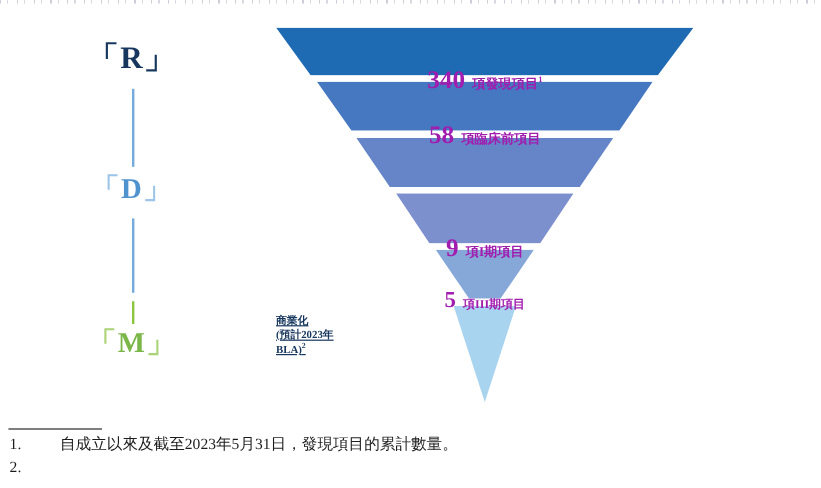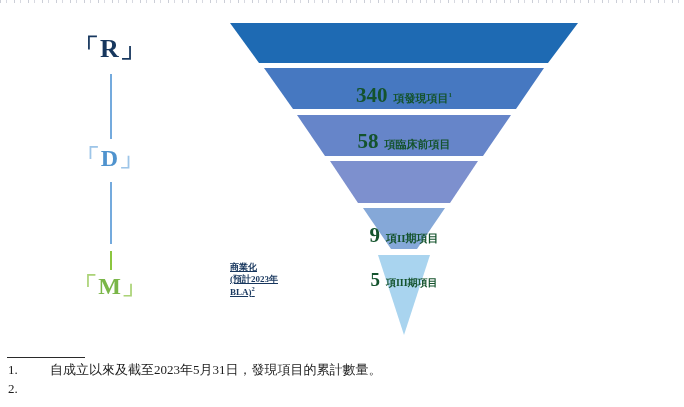--- a/index.html
+++ b/index.html
@@ -32,21 +32,21 @@
   .funnel{position:absolute;left:230px;top:23px;width:348px;height:316px;}
   .tier{position:absolute;left:0;width:348px;}
   .tier-1{top:0;height:40px;clip-path:polygon(0px 0px,348px 0px,318px 40px,29px 40px);}
   .tier-2{top:45px;height:41px;clip-path:polygon(34px 0px,314px 0px,286px 41px,63px 41px);}
   .tier-3{top:92px;height:41px;clip-path:polygon(67px 0px,281px 0px,253px 41px,95px 41px);}
   .tier-4{top:138px;height:42px;clip-path:polygon(100px 0px,248px 0px,220px 42px,128px 42px);}
   .tier-5{top:185px;height:41px;clip-path:polygon(133px 0px,215px 0px,187px 41px,161px 41px);}
   .tier-6{top:232px;height:80px;clip-path:polygon(148px 0px,200px 0px,174px 80px);}
   .tier-text{
     position:absolute;left:0;width:348px;display:flex;justify-content:center;
-    align-items:baseline;color:#14532d;white-space:nowrap;pointer-events:none;margin-top:29px;
+    align-items:baseline;color:#a21caf;white-space:nowrap;pointer-events:none;
   }
   .tier-text .num{font-weight:bold;font-size:21px;}
   .tier-text .lbl{font-weight:bold;font-size:11px;margin-left:6px;text-align:right;}
   .tier-text sup{font-size:7px;font-weight:bold;vertical-align:super;}
   .tt-1{top:31px;} .tt-2{top:77px;} .tt-3{top:124px;}
   .tt-4{top:171px;} .tt-5{top:217px;}
   .tt-5 .num{font-size:19px;} .tt-5 .lbl{font-size:10px;}
   .apex-text{
     position:absolute;left:0;top:238px;width:348px;text-align:left;
     font-weight:bold;font-size:9px;line-height:1.35;pointer-events:none;text-decoration:underline;
@@ -90,21 +90,21 @@
   <div class="tier-text tt-1">
     <span class="num">340</span>
     <span class="lbl"><span>項發現項目</span><sup>1</sup></span>
   </div>
   <div class="tier-text tt-2">
     <span class="num">58</span>
     <span class="lbl"><span>項臨床前項目</span><sup></sup></span>
   </div>
   <div class="tier-text tt-4">
     <span class="num">9</span>
-    <span class="lbl"><span>項II期項目</span><sup></sup></span>
+    <span class="lbl"><span>項I期項目</span><sup></sup></span>
   </div>
   <div class="tier-text tt-5">
     <span class="num">5</span>
     <span class="lbl"><span>項III期項目</span><sup></sup></span>
   </div>
 
   <div class="apex-text" style="color: rgb(23, 54, 93);">
     <div>商業化</div>
     <div>(預計2023年</div>
     <div><span>BLA)</span><sup>2</sup></div>

